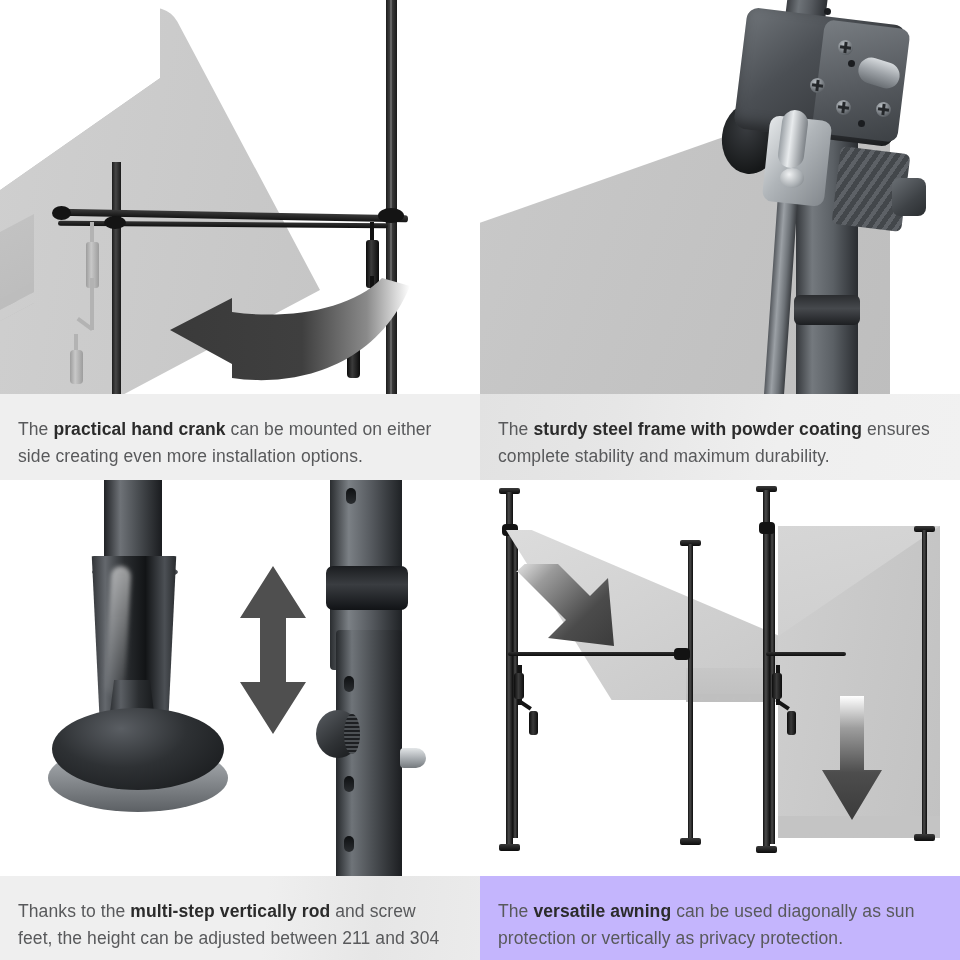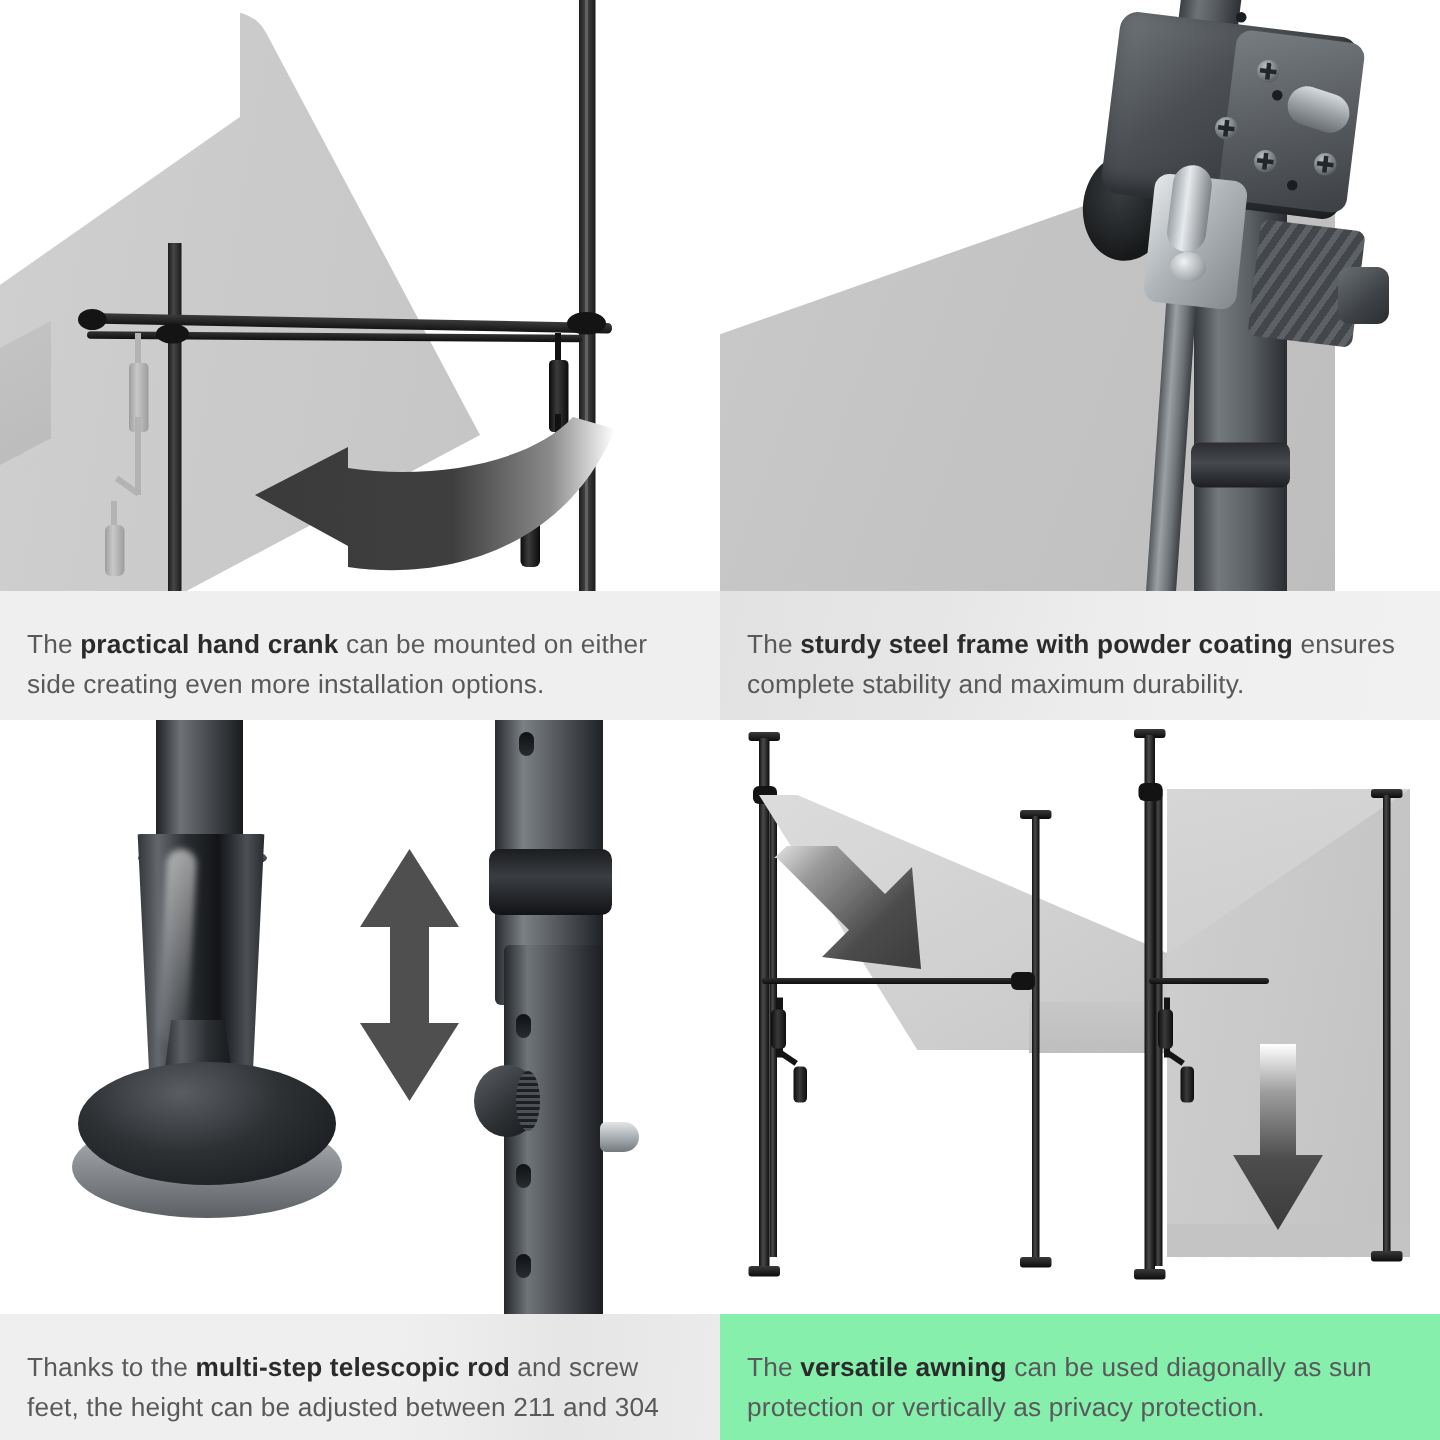--- a/index.html
+++ b/index.html
@@ -32,21 +32,21 @@
     color:#58595b;
     font-size:17.5px;
     line-height:27px;
     letter-spacing:.1px;
   }
   .cell-tl .caption{top:394px;height:86px;background:#efefef;}
   .cell-tr .caption{top:394px;height:86px;
     background:linear-gradient(100deg,#e2e2e2 0%,#e6e6e6 28%,#efefef 62%,#f1f1f1 100%);}
   .cell-bl .caption{top:396px;height:84px;
     background:linear-gradient(95deg,#efefef 0%,#efefef 55%,#e6e6e6 78%,#ebebeb 100%);}
-  .cell-br .caption{top:396px;height:84px;background:#86efac;}
+  .cell-br .caption{top:396px;height:84px;background:#c4b5fd;}
   .caption b{color:#2b2b2b;font-weight:700;}
   .caption p{margin:0;}
 
   
   .p1-fabric{
     position:absolute;left:-150px;top:-40px;width:470px;height:330px;
     background:linear-gradient(128deg,#d3d3d3 0%,#cfcfcf 40%,#c6c6c6 100%);
     transform:rotate(-28deg);transform-origin:100% 100%;
     border-radius:10px 26px 0 0;
   }
@@ -407,21 +407,21 @@
       <div class="p3-slot" style="left:344px;top:196px;"></div>
       <div class="p3-slot" style="left:344px;top:296px;"></div>
       <div class="p3-slot" style="left:344px;top:356px;"></div>
 
       <div class="p3-knob"></div>
       <div class="p3-pin"></div>
 
     </div>
     <div class="caption">
       <p>
-        <span>Thanks to the </span><b>multi-step telescopic rod</b><span> and screw feet, the height can be adjusted between 211 and 304 cm.</span>
+        <span>Thanks to the </span><b>multi-step vertically rod</b><span> and screw feet, the height can be adjusted between 211 and 304 cm.</span>
       </p>
     </div>
   </div>
 
   <div class="cell cell-br">
     <div class="art p4">
 
       <div class="cap" style="left:19px;top:8px;"></div>
       <div class="pole" style="left:26px;top:12px;height:356px;"></div>
       <div class="foot" style="left:19px;top:364px;"></div>

